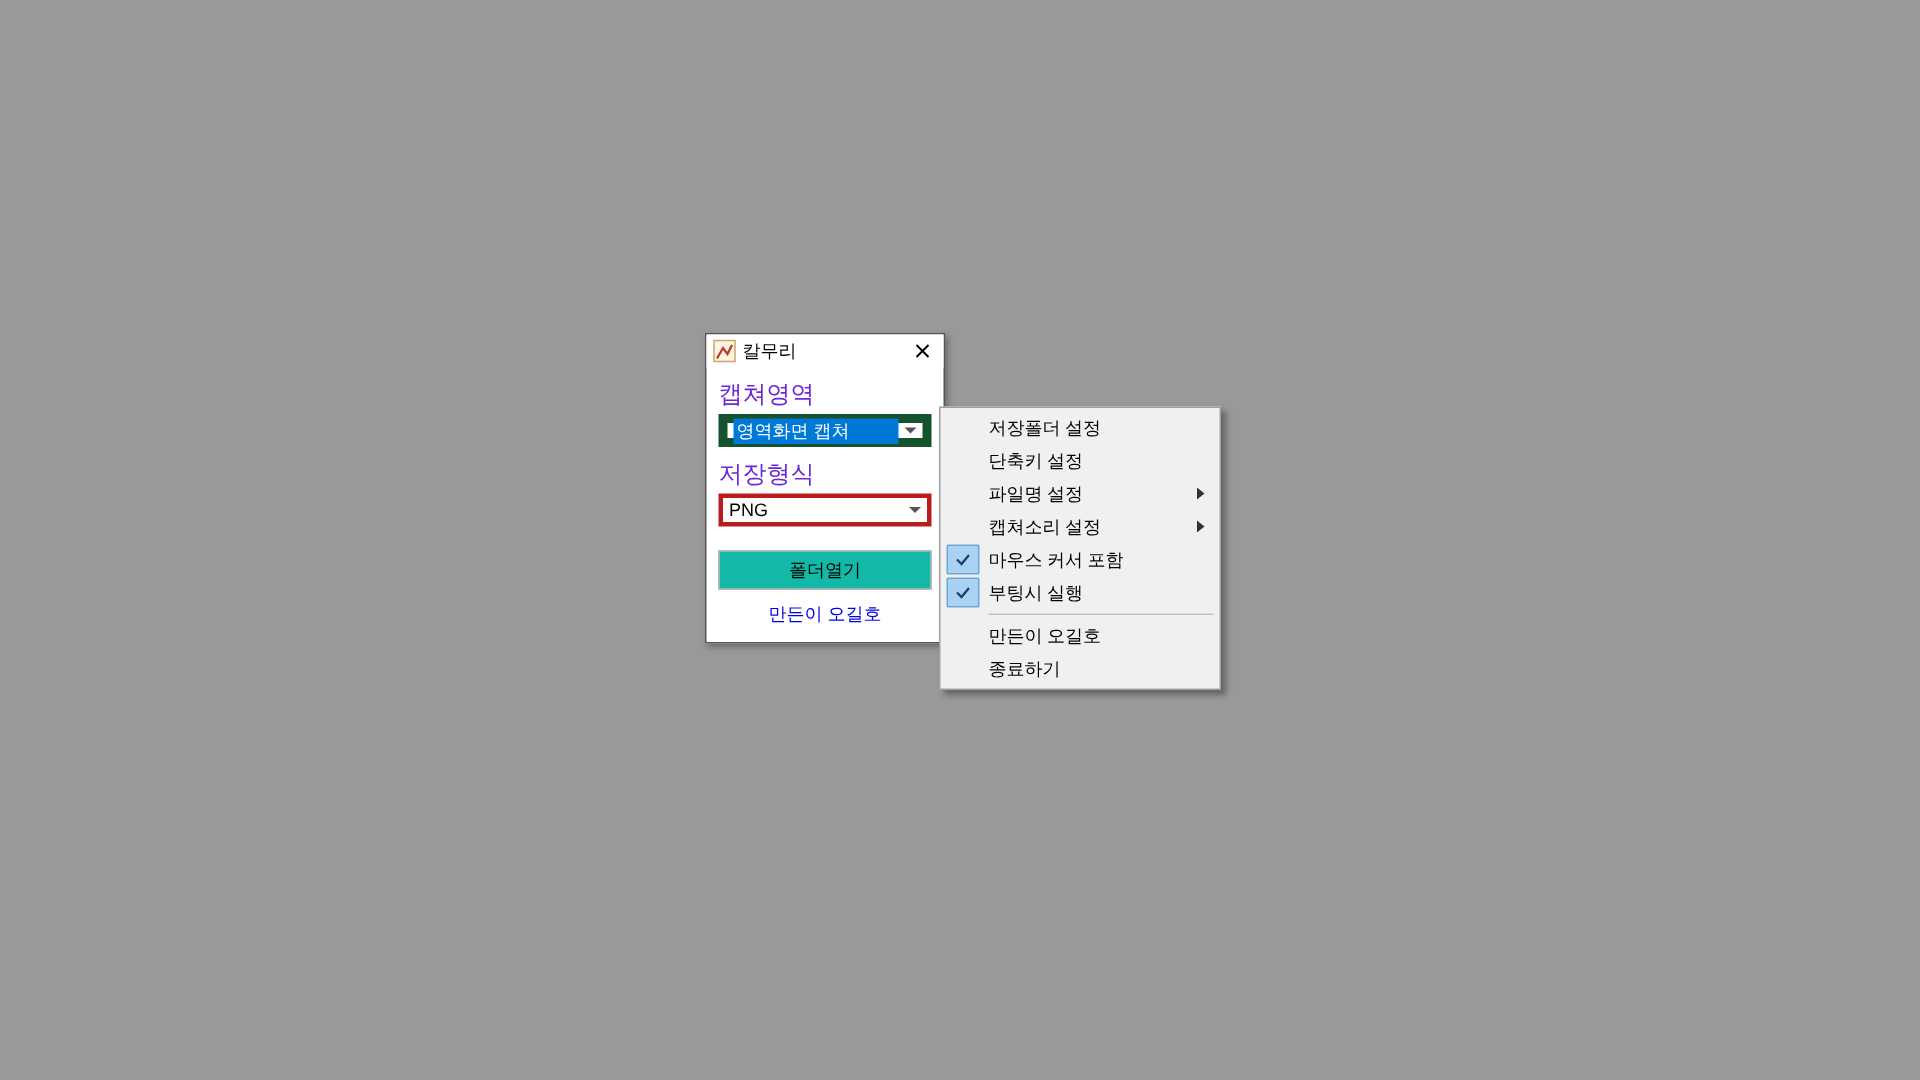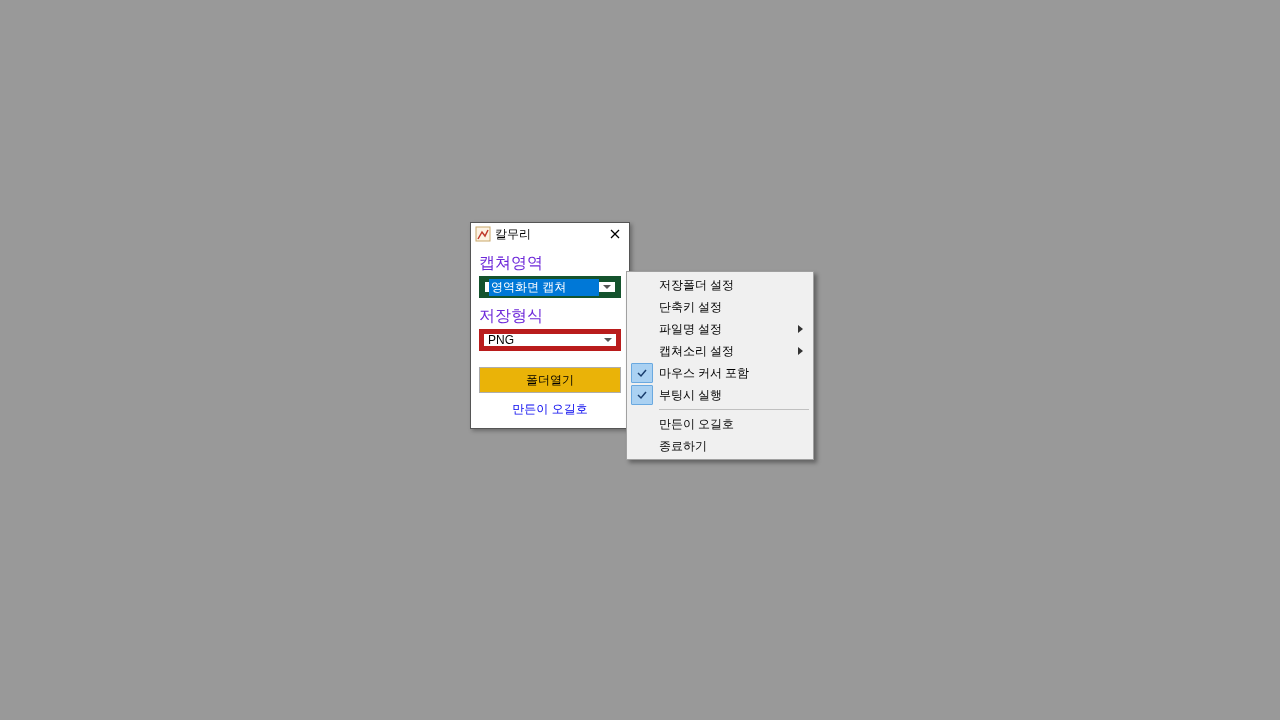--- a/index.html
+++ b/index.html
@@ -80,21 +80,21 @@
       font-size: 16px;
       color: #6d28d9;
       margin-top: 2px;
       margin-bottom: 2px;
     }
 
     .combo {
       position: relative;
       width: 100%;
       height: 22px;
-      border: 5px solid #b91c1c;
+      border: 3px solid #b91c1c;
       background: #ffffff;
       display: flex;
       align-items: center;
       padding: 0 0 0 4px;
       cursor: pointer;
     }
 
     .combo.selected {
       border: 6px solid #14532d;
     }
@@ -118,21 +118,21 @@
       display: flex;
       align-items: center;
       justify-content: center;
       border-left: 0px solid #ccc;
     }
 
     .main-button {
       width: 100%;
       height: 26px;
       margin-top: 16px;
-      background: #eab308;
+      background: #14b8a6;
       border: 1px solid #adadad;
       font-size: 12px;
       cursor: pointer;
       font-family: inherit;
     }
 
     .author-link {
       display: block;
       text-align: center;
       color: #0000ee;

